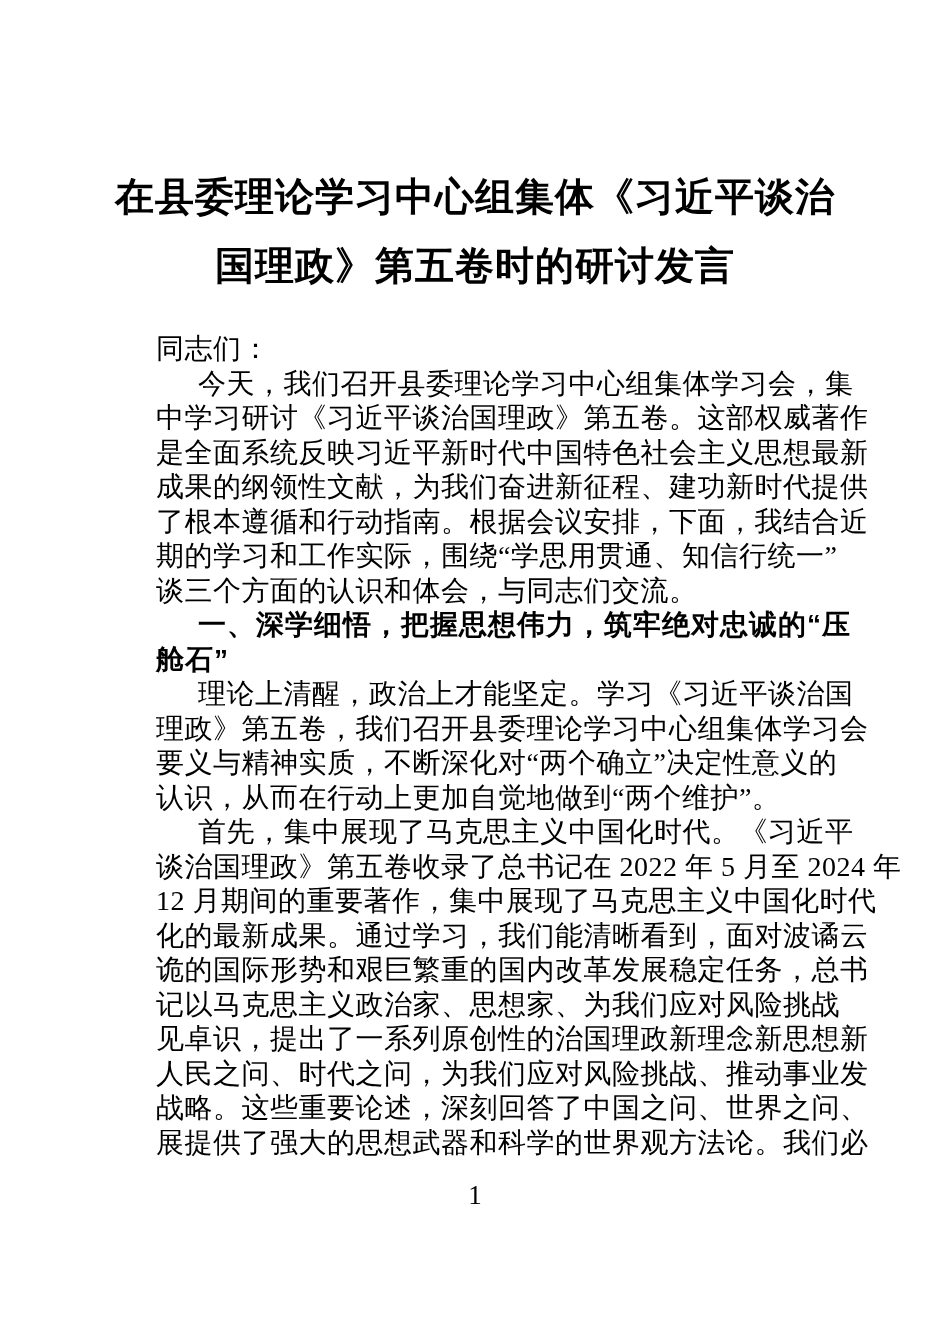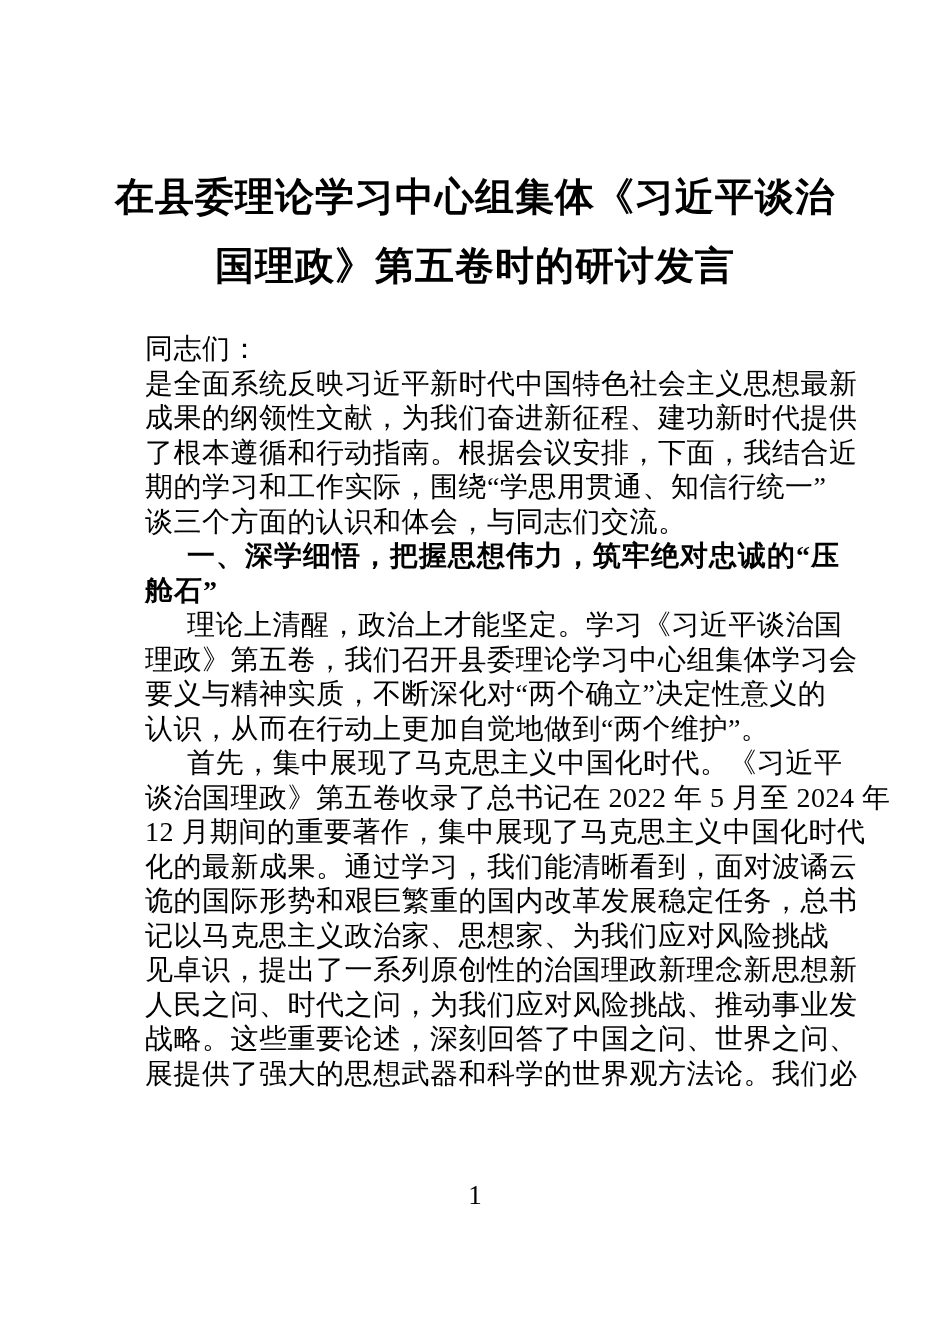--- a/index.html
+++ b/index.html
@@ -35,27 +35,28 @@
     left: 145px;
     width: 670px;
     font-family: "Liberation Serif", serif;
     font-size: 28px;
     line-height: 34.5px;
     letter-spacing: 0.5px;
     color: #000000;
   }
   .line {
     white-space: nowrap;
+    margin-left: 11px;
   }
   .line.indent {
     text-indent: 42px;
   }
   .line.heading {
     font-weight: 700;
-    font-family: Liberation Serif, serif;
+    font-family: Liberation Sans, sans-serif;
     letter-spacing: 1px;
   }
   .page-number {
     position: absolute;
     top: 1178px;
     left: 0;
     width: 950px;
     text-align: center;
     font-family: "Liberation Serif", serif;
     font-size: 27px;
@@ -68,20 +69,22 @@
 
 <div class="page">
 
   <h1 class="doc-title">
     <div>在县委理论学习中心组集体《习近平谈治</div>
     <div>国理政》第五卷时的研讨发言</div>
   </h1>
 
   <div class="doc-body">
     <div class="line">同志们：</div>
+    <div class="line indent">今天，我们召开县委理论学习中心组集体学习会，集</div>
+    <div class="line">中学习研讨《习近平谈治国理政》第五卷。这部权威著作</div>
     <div class="line">是全面系统反映习近平新时代中国特色社会主义思想最新</div>
     <div class="line">成果的纲领性文献，为我们奋进新征程、建功新时代提供</div>
     <div class="line">了根本遵循和行动指南。根据会议安排，下面，我结合近</div>
     <div class="line">期的学习和工作实际，围绕“学思用贯通、知信行统一”</div>
     <div class="line">谈三个方面的认识和体会，与同志们交流。</div>
     <div class="line indent heading">一、深学细悟，把握思想伟力，筑牢绝对忠诚的“压</div>
     <div class="line heading">舱石”</div>
     <div class="line indent">理论上清醒，政治上才能坚定。学习《习近平谈治国</div>
     <div class="line">理政》第五卷，我们召开县委理论学习中心组集体学习会</div>
     <div class="line">要义与精神实质，不断深化对“两个确立”决定性意义的</div>

